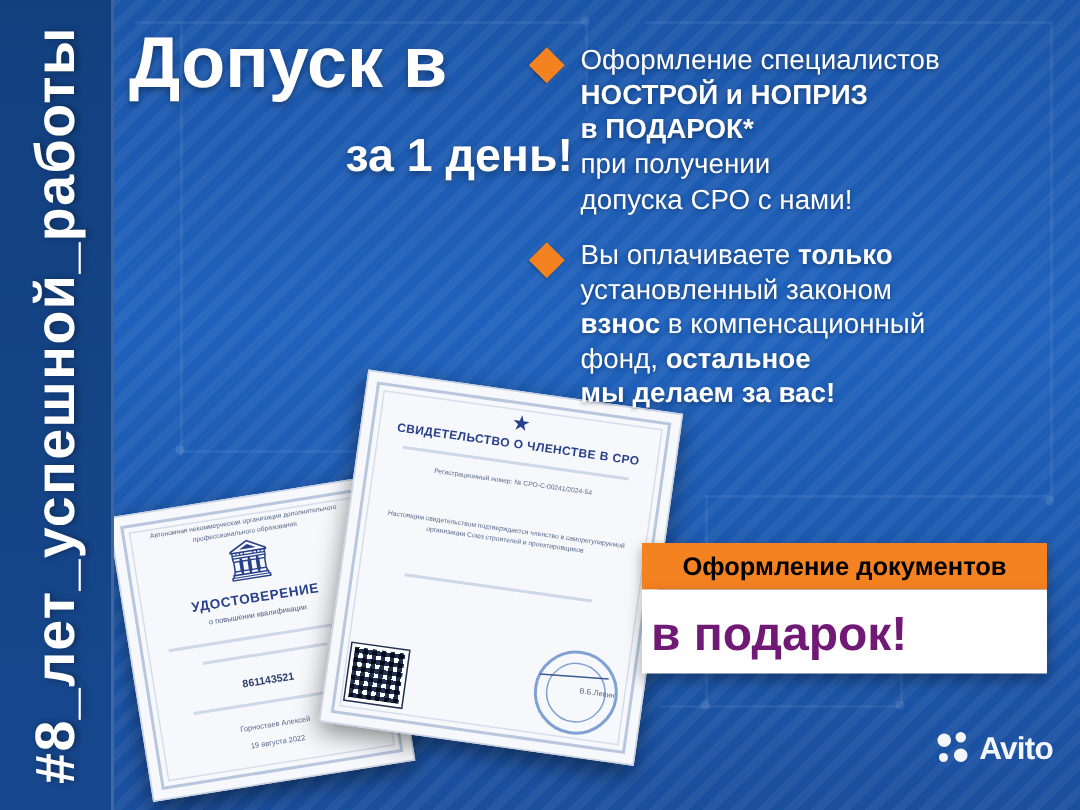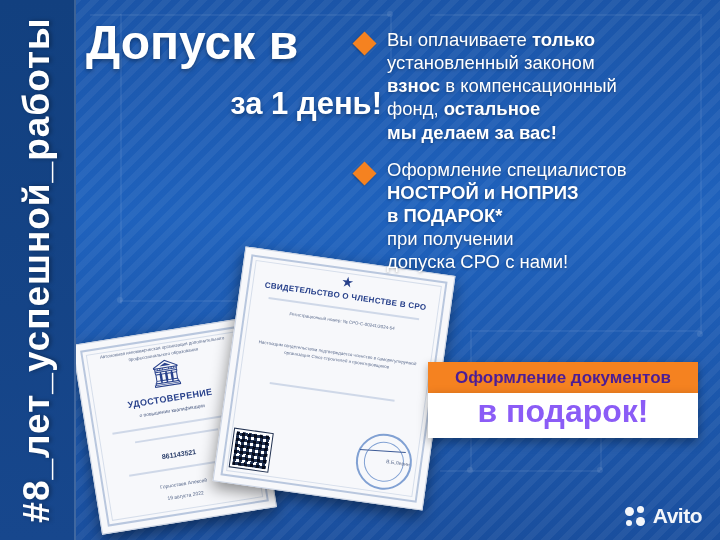--- a/index.html
+++ b/index.html
@@ -270,44 +270,44 @@
   
   .gift {
     position: absolute;
     right: 22px;
     top: 362px;
     width: 270px;
     z-index: 6;
   }
   .gift-top {
     background: #f58220;
-    color: #4c1d95;
+    color: #000000;
     font-size: 17px;
     font-weight: bold;
     text-align: center;
     padding: 6px 6px 5px;
     box-shadow: 0 3px 8px rgba(0,0,0,0.35);
   }
   .gift-bottom {
     background: #ffffff;
-    color: #8b5cf6;
+    color: #701a75;
     font-size: 32px;
     font-weight: bold;
-    text-align: center;
-    padding: 0 6px 8px;
+    text-align: left;
+    padding: 11px 6px 8px;
     box-shadow: 0 4px 10px rgba(0,0,0,0.35);
   }
 
   
   .avito {
     position: absolute;
     right: 18px;
-    bottom: 12px;
+    bottom: 28px;
     display: flex;
-    align-items: flex-end;
+    align-items: flex-start;
     z-index: 7;
     opacity: 0.95;
   }
   .avito-logo {
     position: relative;
     width: 22px;
     height: 22px;
     margin-right: 6px;
   }
   .avito-logo i {
@@ -355,35 +355,35 @@
 
   <div class="headline">
     <div class="line1">Допуск в</div>
     <div class="line3">за 1 день!</div>
   </div>
 
   <div class="bullets">
     <div class="bullet-row">
       <span class="diamond"></span>
       <div class="bullet-text">
+        Оформление специалистов<br>
+        <b>НОСТРОЙ и НОПРИЗ</b><br>
+        <b>в ПОДАРОК*</b><br>
+        при получении<br>
+        допуска СРО с нами!
+      </div>
+    </div>
+    <div class="bullet-row">
+      <span class="diamond"></span>
+      <div class="bullet-text">
         Вы оплачиваете <b>только</b><br>
         установленный законом<br>
         <b>взнос</b> в компенсационный<br>
         фонд, <b>остальное</b><br>
         <b>мы делаем за вас!</b>
-      </div>
-    </div>
-    <div class="bullet-row">
-      <span class="diamond"></span>
-      <div class="bullet-text">
-        Оформление специалистов<br>
-        <b>НОСТРОЙ и НОПРИЗ</b><br>
-        <b>в ПОДАРОК*</b><br>
-        при получении<br>
-        допуска СРО с нами!
       </div>
     </div>
   </div>
 
   <div class="certs">
 
     <div class="cert cert-a">
       <div class="cert-inner"></div>
       <div class="cert-smalltext" style="top:12px;">Автономная некоммерческая организация дополнительного профессионального образования</div>
       <div class="cert-emblem">🏛</div>

